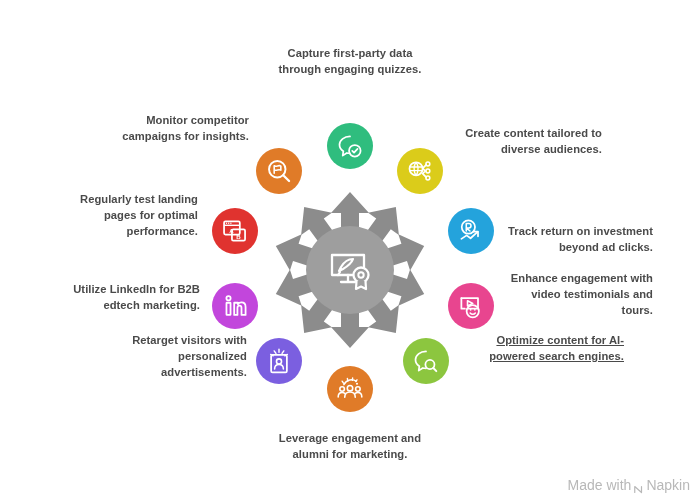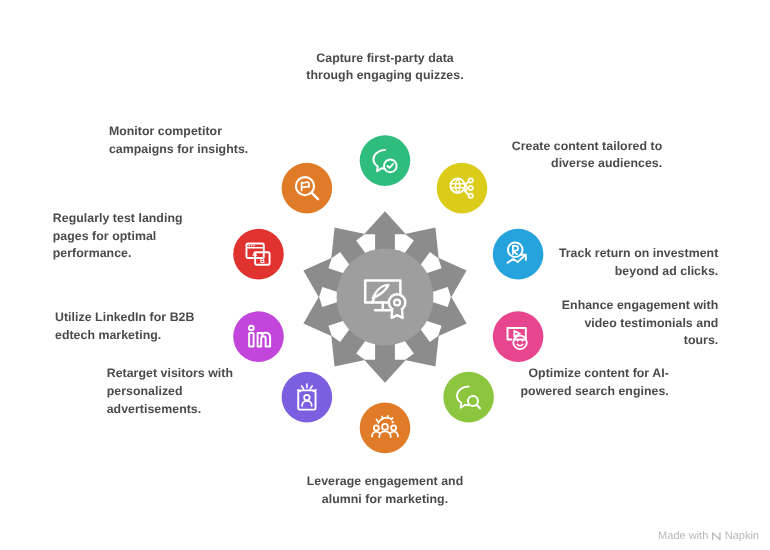--- a/index.html
+++ b/index.html
@@ -22,33 +22,33 @@
   .bubble svg{display:block;}
   .label{
     position:absolute;
     font-size:11.2px;
     line-height:1.42;
     color:#4a4a4a;
     font-weight:700;
     letter-spacing:0.05px;
     width:150px;
   }
-  .label.r{}
+  .label.r{text-align:right;}
   .label.l{text-align:right;}
   .label.c{text-align:center;}
   .hub{
     position:absolute;
     left:306px;top:226px;
     width:88px;height:88px;border-radius:50%;
     background:#9e9e9e;
     display:flex;align-items:center;justify-content:center;
   }
   .credit{
     position:absolute;right:10px;bottom:7px;
-    font-size:10px;color:#b8b8b8;
+    font-size:14px;color:#b8b8b8;
     display:flex;align-items:center;gap:3px;
     font-weight:400;
   }
   .credit .mark{
     display:inline-block;width:9px;height:9px;
   }
 </style>
 </head>
 <body>
 
@@ -132,21 +132,21 @@
   </div>
 
   <div class="node" style="left:426px;top:361px;">
     <div class="bubble" style="background: rgb(140, 198, 63);">
       <svg width="28" height="28" viewBox="0 0 32 32">
         <path d="M16 5 C9.4 5 4 9.3 4 14.6 c0 3 1.7 5.7 4.4 7.4 l-.7 5 4.6 -3 c1.2 .2 2.4 .4 3.7 .4" fill="none" stroke="#fff" stroke-width="2" stroke-linecap="round" stroke-linejoin="round"></path>
         <circle cx="20.5" cy="20" r="5.2" fill="none" stroke="#fff" stroke-width="2"></circle>
         <path d="M24.4 24 l3.4 3.6" fill="none" stroke="#fff" stroke-width="2.2" stroke-linecap="round"></path>
       </svg>
     </div>
-    <div class="label l" style="left:32px;top:-28px;">Optimize content for AI-powered search engines.</div>
+    <div class="label l" style="left:48px;top:-28px;text-decoration:underline;">Optimize content for AI-powered search engines.</div>
   </div>
 
   <div class="node" style="left:350px;top:389px;">
     <div class="bubble" style="background: rgb(224, 123, 40);">
       <svg width="28" height="28" viewBox="0 0 32 32">
         <path d="M9 11 C12 5 19 4 23 7" fill="none" stroke="#fff" stroke-width="1.7" stroke-linecap="round"></path>
         <path d="M7 7 l1.6 2.4 M13 4 l.5 2.6 M19 3.5 l-.3 2.6 M24 5.5 l-1.4 2" stroke="#fff" stroke-width="1.6" stroke-linecap="round"></path>
         <circle cx="24" cy="10" r="1.2" fill="#fff"></circle>
         <circle cx="7" cy="16" r="2.6" fill="none" stroke="#fff" stroke-width="1.8"></circle>
         <circle cx="16" cy="15" r="3.1" fill="none" stroke="#fff" stroke-width="1.8"></circle>

